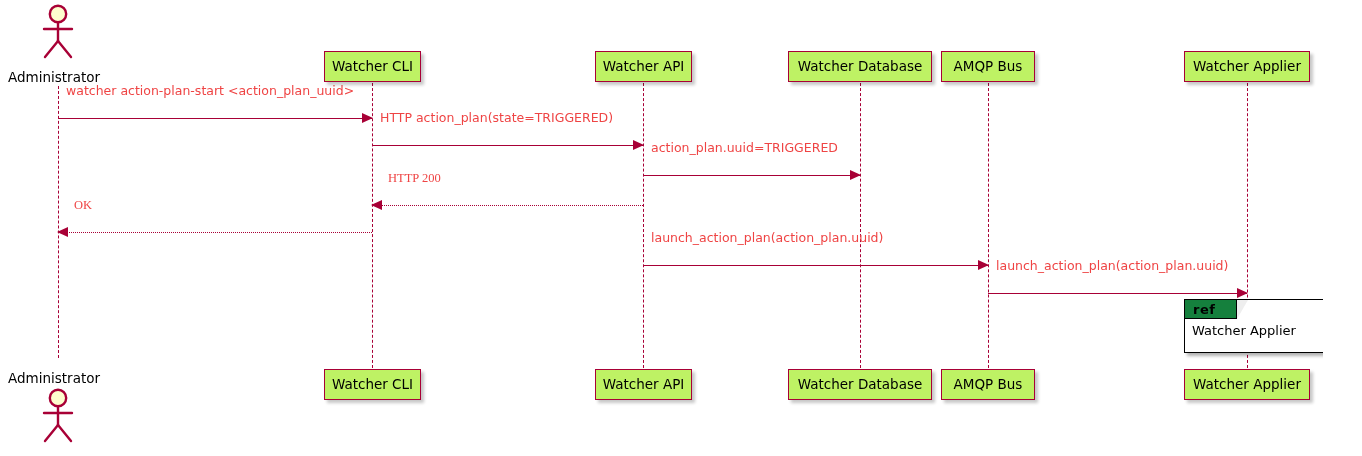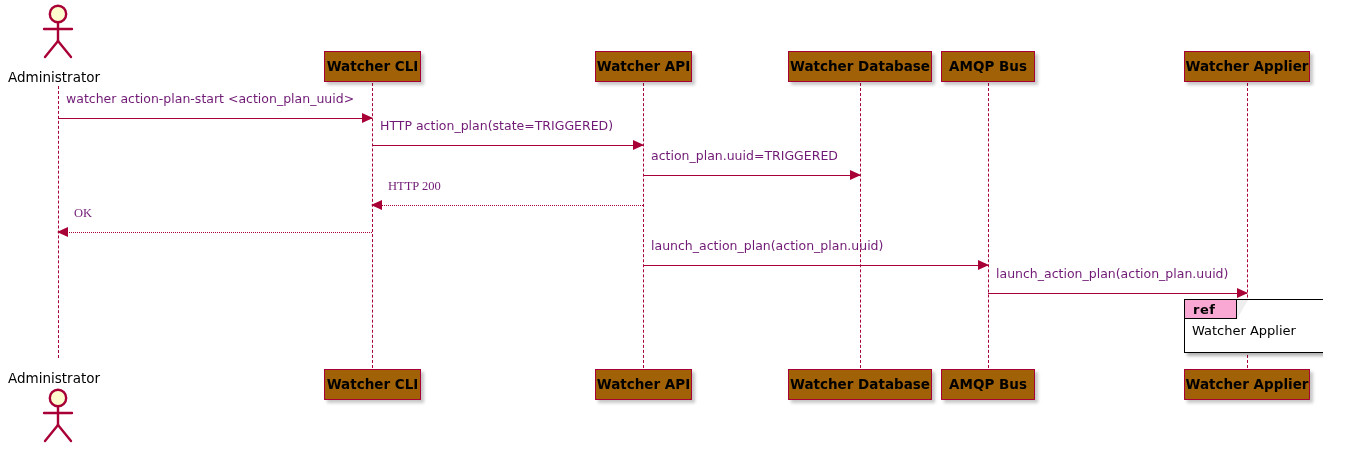--- a/index.html
+++ b/index.html
@@ -3,30 +3,29 @@
 <meta charset="utf-8">
 <style>
   html,body{margin:0;padding:0;background:#FFFFFF;}
   body{width:1362px;height:456px;font-family:"DejaVu Sans","Liberation Sans",sans-serif;}
   #canvas{position:relative;width:1323px;height:456px;overflow:hidden;background:#FFFFFF;}
 
   
   .pbox{
     position:absolute;
     box-sizing:border-box;
-    background:#a16207;
+    background:#bef264;
     border:1.5px solid #A80036;
     color:#000000;
     font-size:13.5px;
     line-height:1;
     display:flex;align-items:center;justify-content:center;
     white-space:nowrap;
     box-shadow:3px 3px 3px rgba(0,0,0,0.22);
     z-index:5;
-    font-weight:bold;
   }
 
   
   .lifeline{
     position:absolute;
     width:0;
     border-left:1.4px dashed #A80036;
     z-index:1;
   }
 
@@ -50,44 +49,44 @@
   .msg.dotted .line{border-top:1.6px dotted #A80036;}
   .msg .head{
     position:absolute;top:-5px;width:0;height:0;
     border-top:5.5px solid transparent;
     border-bottom:5.5px solid transparent;
   }
   .msg.right .head{right:-1px;border-left:11px solid #A80036;}
   .msg.left  .head{left:-1px; border-right:11px solid #A80036;}
   .msg .label{
     position:absolute;
-    bottom:12px;
+    bottom:20px;
     font-size:12.5px;
-    color:#701a75;
+    color:#ef4444;
     white-space:nowrap;
     line-height:1.15;
     margin-top:16px;
   }
   .msg.right .label{left:8px;}
   .msg.left  .label{left:16px;font-family:Liberation Serif, serif;}
 
   
   .reffrag{
     position:absolute;
     box-sizing:border-box;
     background:#FFFFFF;
     border:1.6px solid #000000;
     box-shadow:3px 3px 3px rgba(0,0,0,0.30);
     z-index:8;
   }
   .ref-tab{
     position:absolute;left:0;top:0;
     height:19px;
     box-sizing:border-box;
-    background:#f9a8d4;
+    background:#15803d;
     border-right:1.6px solid #000000;
     border-bottom:1.6px solid #000000;
     display:flex;align-items:center;
     padding:0 9px 0 8px;
     font-size:13px;font-weight:bold;
     color:#000000;
     letter-spacing:0.5px;
   }
   .ref-tab-corner{
     position:absolute;top:0;width:0;height:0;

